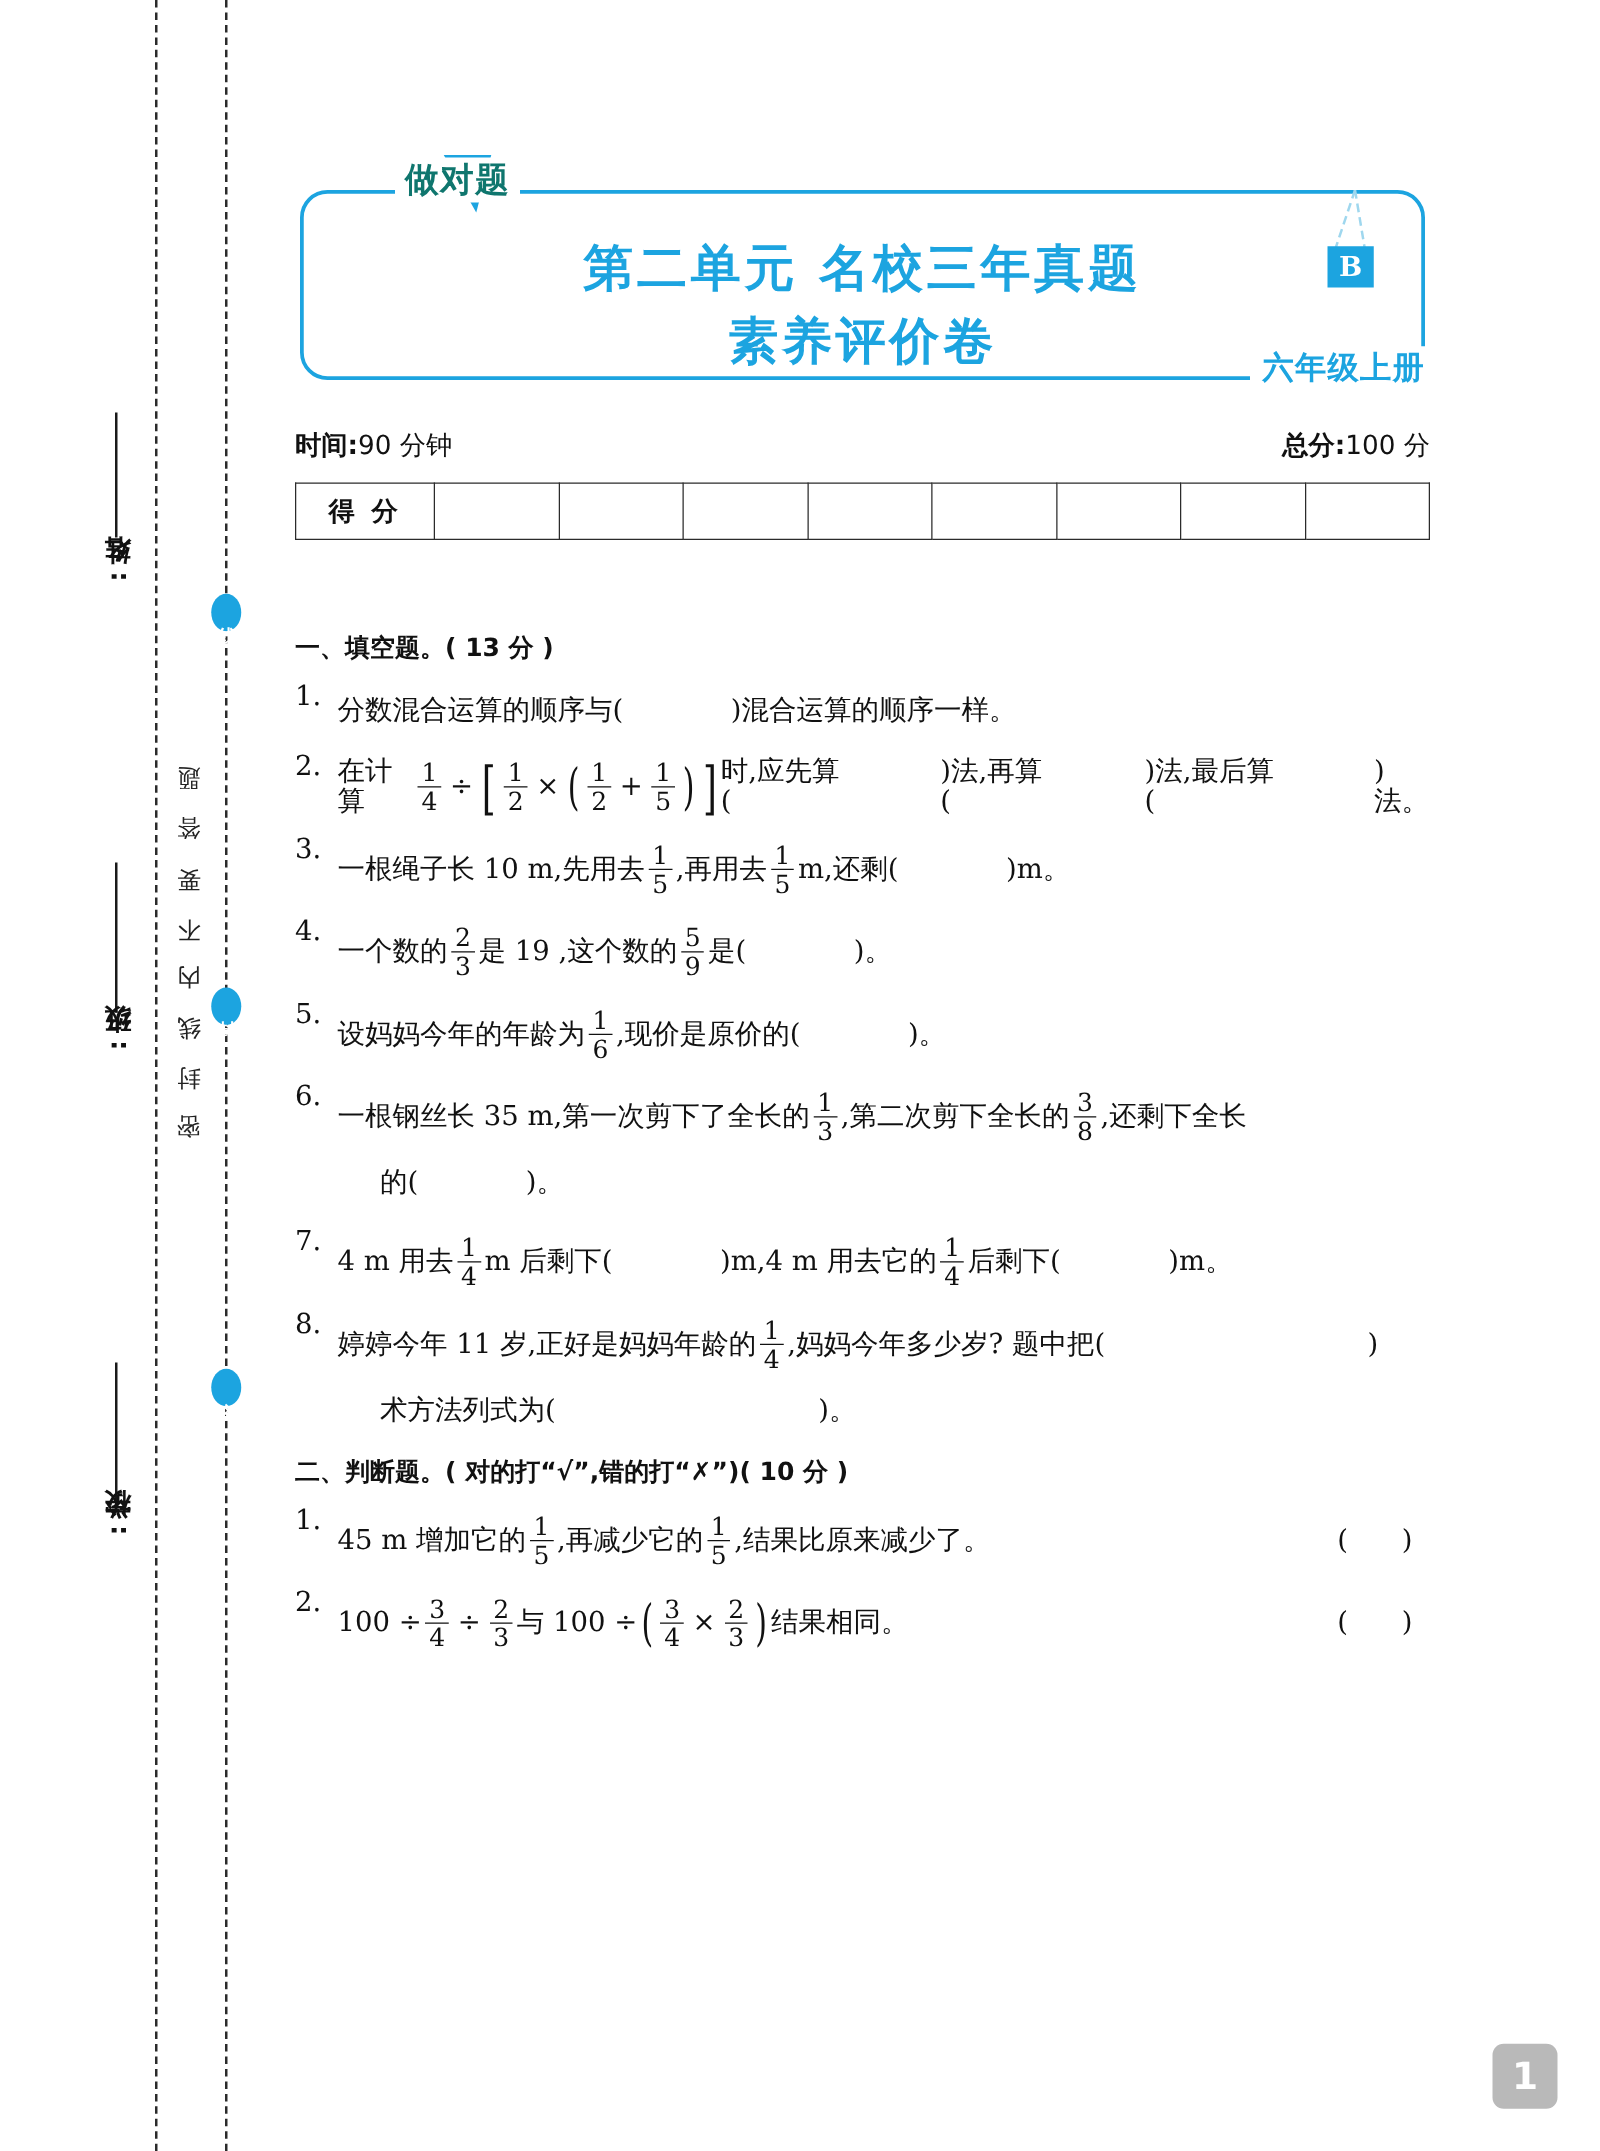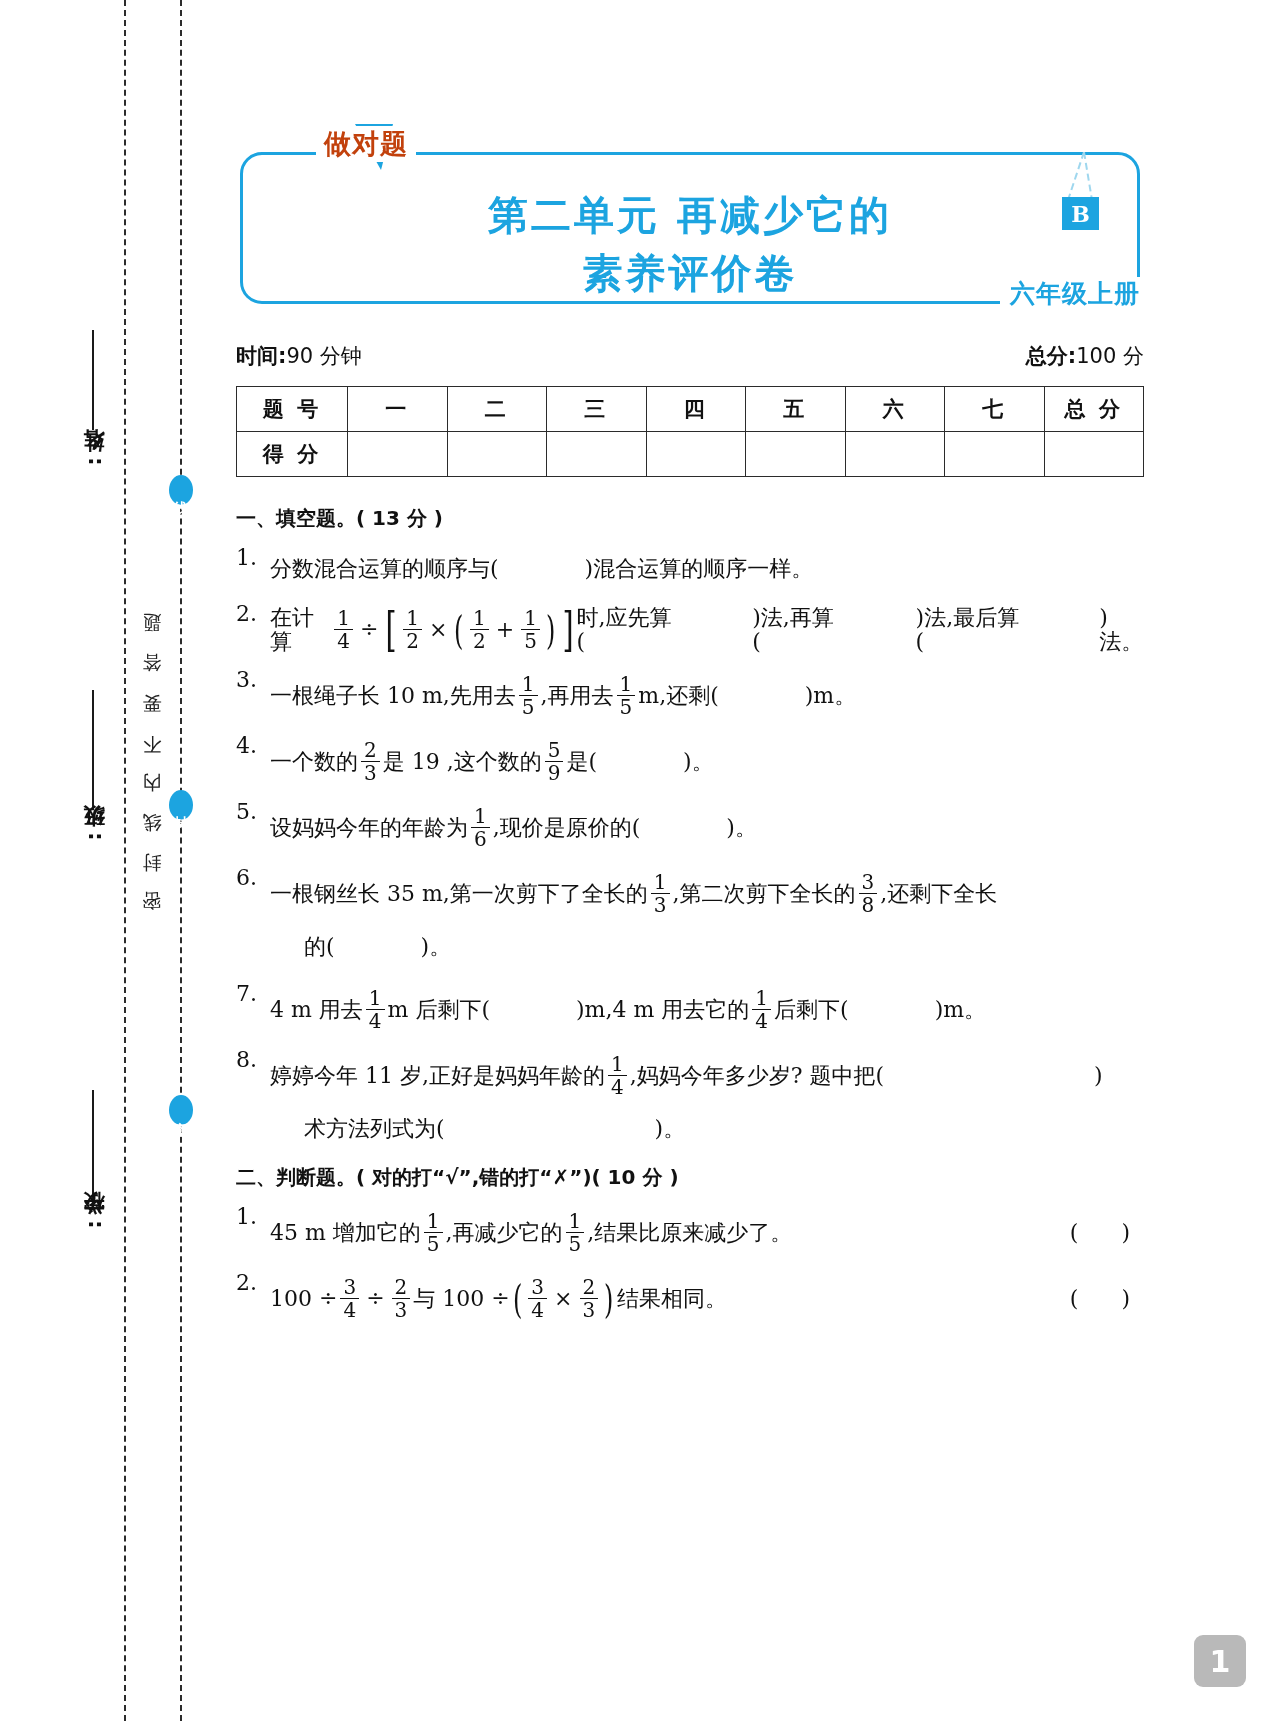--- a/index.html
+++ b/index.html
@@ -50,21 +50,21 @@
   }
 
   
   #banner{
     position:absolute;left:240px;top:152px;width:900px;height:152px;
     border:3px solid #1ca4e0;border-radius:22px;box-sizing:border-box;
   }
   #banner-tag{
     position:absolute;left:316px;top:126px;
     font-family:"DejaVu Sans","Liberation Sans",sans-serif;
-    font-size:27px;font-weight:bold;color:#c2410c;
+    font-size:27px;font-weight:bold;color:#0f766e;
     background:#ffffff;padding:0 8px;letter-spacing:1px;z-index:5;
   }
   #tag-arrow{
     position:absolute;left:355px;top:124px;width:0;height:0;
     border-left:26px solid transparent;border-right:12px solid transparent;
     border-top:46px solid #1ca4e0;z-index:4;
   }
   #banner-title{
     position:absolute;left:240px;top:186px;width:900px;
     text-align:center;
@@ -180,48 +180,37 @@
 
   <div class="seal-badge" style="top:475px;">线</div>
   <div class="seal-badge" style="top:790px;">封</div>
   <div class="seal-badge" style="top:1095px;">密</div>
 </div>
 
 <div id="banner"></div>
 <div id="tag-arrow"></div>
 <div id="banner-tag">做对题</div>
 <div id="banner-title">
-  <span class="l1">第二单元  再减少它的</span>
+  <span class="l1">第二单元  名校三年真题</span>
   <span class="l2">素养评价卷</span>
 </div>
 <svg id="b-strings" viewBox="0 0 90 50">
   <line x1="44" y1="0" x2="28" y2="48" stroke="#9fd7ee" stroke-width="2" stroke-dasharray="7 4"></line>
   <line x1="44" y1="0" x2="52" y2="48" stroke="#9fd7ee" stroke-width="2" stroke-dasharray="7 4"></line>
 </svg>
 <div id="b-badge">B</div>
 <div id="grade-label">六年级上册</div>
 
 <div id="meta-row">
   <div class="left"><span class="bold-cn">时间:</span><span>90 分钟</span></div>
   <div class="right"><span class="bold-cn">总分:</span><span>100 分</span></div>
 </div>
 
 <table id="score-table">
   <tbody>
-      <tr>
-    <td class="headcell">题 号</td>
-    <td>一</td>
-    <td>二</td>
-    <td>三</td>
-    <td>四</td>
-    <td>五</td>
-    <td>六</td>
-    <td>七</td>
-    <td>总 分</td>
-  </tr>
   <tr>
     <td class="headcell">得 分</td>
     <td></td>
     <td></td>
     <td></td>
     <td></td>
     <td></td>
     <td></td>
     <td></td>
     <td></td>

